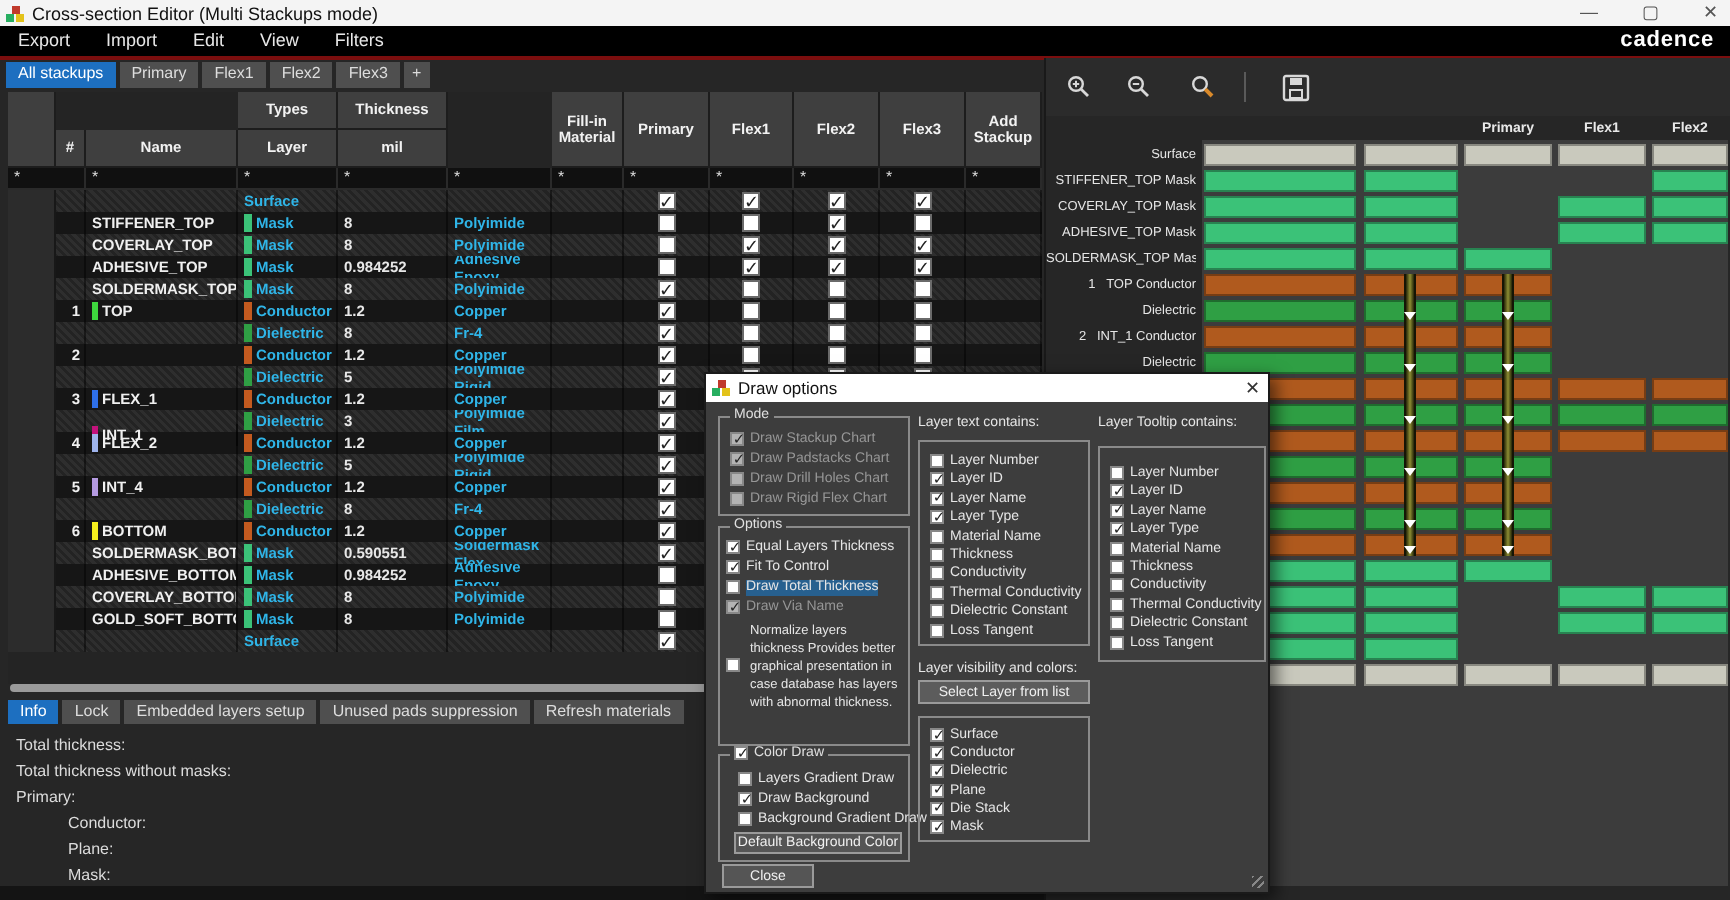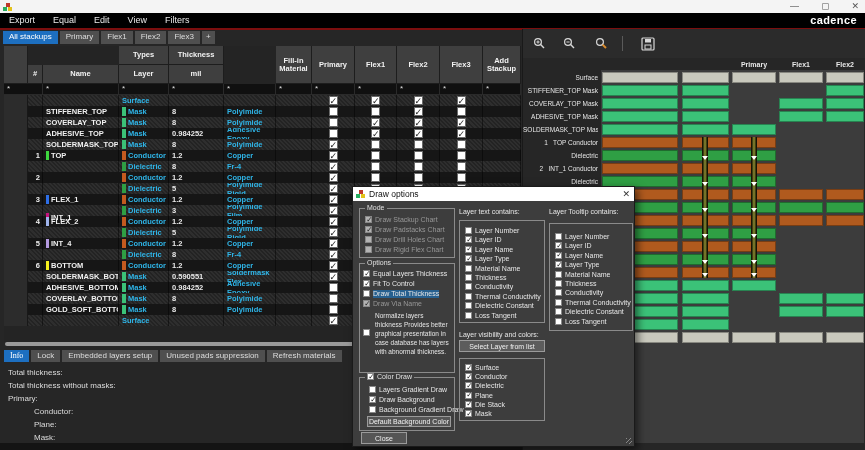--- a/index.html
+++ b/index.html
@@ -46,21 +46,21 @@
   .cyan { color:#2fb5e8; }
   .chip { display:inline-block; width:3px; height:9px; margin-right:2px; flex:none; }
   .cb { width:9px; height:9px; background:#fff; border:1px solid #6a6a6a; position:relative; flex:none; }
   .cb.checked::after { content:"\2713"; position:absolute; left:0; top:-1px; width:100%; text-align:center;
     font-size:9px; line-height:10px; color:#222; font-weight:bold; }
   .hscroll { position:absolute; left:5px; top:342px; width:515px; height:4px; background:#9a9a9a; border-radius:2px; }
 
   
   .btabs { position:absolute; left:4px; top:350px; height:12px; display:flex; gap:2px; }
   .btab { background:#4f4f4f; color:#ddd; font-size:8px; padding:1px 6px; line-height:9px; }
-  .btab.sel { background:#1d6fc0; color:#fff;font-family:Liberation Serif, serif; }
+  .btab.sel { background:#1d6fc0; color:#fff; }
   #info-lines { position:absolute; left:8px; top:366px; font-size:8px; color:#dcdcdc; }
   .iline { height:13px; line-height:13px; }
   .iline.ind { padding-left:26px; }
   .statusbar { position:absolute; left:0; top:443px; width:865px; height:7px; background:#141414; }
 
   
   .rpanel { position:absolute; left:522px; top:29px; width:343px; height:421px; background:#262626;
     border-left:1px solid #191919; overflow:hidden; }
   .rtoolbar { position:absolute; left:0; top:0; width:343px; height:29px; background:#2b2b2b; }
   .ticon { position:absolute; top:8px; width:13px; height:13px; }
@@ -105,30 +105,31 @@
 <body>
 
 <div id="app">
 
   <div class="titlebar">
     <svg class="appicon" width="9" height="9">
       <rect x="3" y="0" width="4" height="4" fill="#c0392b"></rect>
         <rect x="0" y="4" width="4" height="4" fill="#27ae60"></rect>
         <rect x="5" y="4" width="4" height="4" fill="#e3c21a"></rect>
     </svg>
+    <span>Cross-section Editor (Multi Stackups mode)</span>
     <div class="win-controls">
       <span class="win-btn">—</span>
       <span class="win-btn">▢</span>
       <span class="win-btn">✕</span>
     </div>
   </div>
 
   <div class="menubar">
     <span class="menu-item">Export</span>
-    <span class="menu-item">Equal</span>
+    <span class="menu-item">Import</span>
     <span class="menu-item">Edit</span>
     <span class="menu-item">View</span>
     <span class="menu-item">Filters</span>
     <span class="brand">cadence</span>
   </div>
   <div class="redline"></div>
 
   <div class="tabbar">
     <span class="tab sel">All stackups</span>
     <span class="tab">Primary</span>

